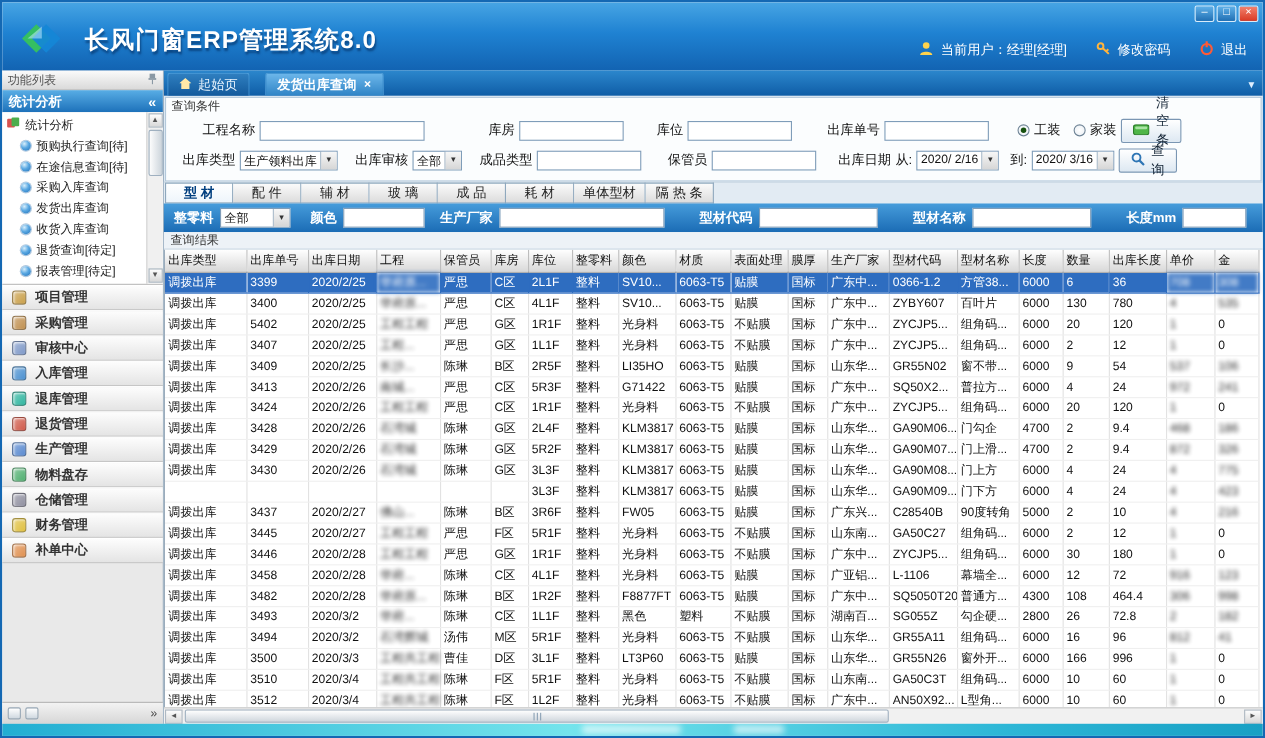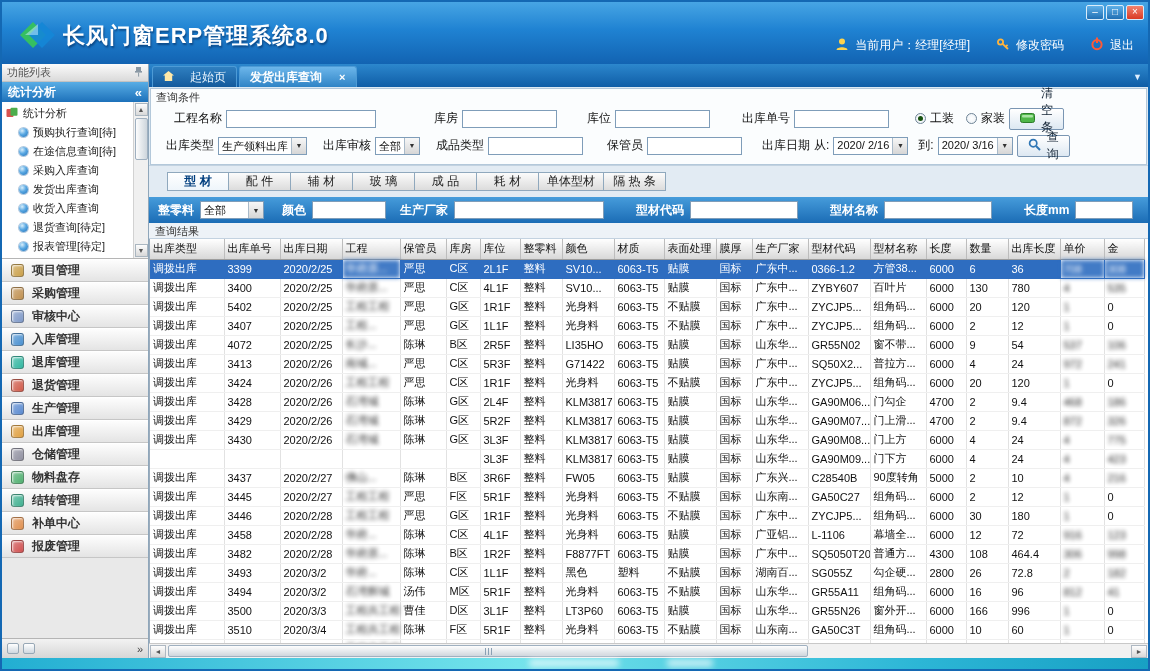--- a/index.html
+++ b/index.html
@@ -4,21 +4,21 @@
 <style>
 *{margin:0;padding:0;box-sizing:border-box}
 html,body{background:#9aa4ac}
 body{font-family:"Liberation Sans","DejaVu Sans",sans-serif}
 .window{width:1150px;height:671px;border:2px solid #1468b3;background:#dce8f2;display:flex;flex-direction:column;overflow:hidden;position:relative}
 
 .chrome{height:62px;background:linear-gradient(180deg,#47a5e4 0%,#1f82d2 45%,#1263b2 100%);color:#fff;position:relative;flex:0 0 auto}
 .winbtns{position:absolute;top:3px;right:4px;display:flex;gap:2px}
 .winbtn{width:18px;height:15px;border:1px solid #d9ecfa;border-radius:2px;background:linear-gradient(#5fb0e8,#2170b4);color:#fff;font-size:10px;line-height:12px;text-align:center;cursor:pointer}
 .winbtn.close{background:linear-gradient(#f2826d,#d93a24)}
-.brand{display:flex;align-items:center;gap:7px;padding:16px 0 0 10px}
+.brand{display:flex;align-items:center;gap:21px;padding:16px 0 0 10px}
 .apptitle{font-size:22px;font-weight:bold;letter-spacing:1px;text-shadow:1px 2px 2px rgba(0,40,90,.6)}
 .userarea{position:absolute;right:14px;bottom:10px;display:flex;align-items:center;gap:6px;font-size:12px}
 .userarea .sep{width:14px}
 .ulink{cursor:pointer}
 
 .body{flex:1;display:flex;min-height:0}
 .sidebar{width:147px;background:#e9e9e9;border-right:1px solid #8fa6ba;display:flex;flex-direction:column;flex:0 0 auto}
 .side-cap{height:18px;background:linear-gradient(#fbfbfb,#dadada);border-bottom:1px solid #c2c2c2;font-size:11px;color:#555;display:flex;align-items:center;justify-content:space-between;padding:0 5px}
 .side-sec{height:20px;background:linear-gradient(#58ade5,#1d71ba);color:#fff;font-weight:bold;font-size:12px;display:flex;align-items:center;justify-content:space-between;padding:0 6px}
 .side-sec .chev{font-size:13px;cursor:pointer}
@@ -33,37 +33,37 @@
 .vsb .fill{flex:1}
 .menu{flex:0 0 auto}
 .menu-item{height:23px;display:flex;align-items:center;gap:8px;padding-left:9px;font-size:12px;font-weight:bold;color:#333;background:linear-gradient(#fdfdfd,#e4e4e4);border-bottom:1px solid #c6c6c6;border-top:1px solid #fff;cursor:pointer}
 .micon{width:13px;height:13px;border-radius:3px;border:1px solid rgba(0,0,0,.28);box-shadow:inset 1px 1px 2px rgba(255,255,255,.75);flex:0 0 auto}
 .side-foot{margin-top:auto;height:20px;background:linear-gradient(#f3f3f3,#d6d6d6);border-top:1px solid #b5b5b5;display:flex;align-items:center;padding:0 5px;gap:4px}
 .fico{width:12px;height:11px;background:linear-gradient(#fff,#cfd8e0);border:1px solid #98a8b6;border-radius:2px;cursor:pointer}
 .side-foot .more{margin-left:auto;font-size:11px;color:#444;cursor:pointer}
 
 .main{flex:1;display:flex;flex-direction:column;min-width:0;background:#dde9f3}
 .tabbar{height:23px;background:linear-gradient(#2c87cd,#0f5da6);display:flex;align-items:flex-end;padding-left:3px;flex:0 0 auto;position:relative}
-.tab{height:21px;display:flex;align-items:center;gap:16px;padding:0 10px;font-size:12px;color:#e8f4fd;background:linear-gradient(#2f7fc0,#135a9c);border:1px solid #4d9bd6;border-bottom:none;border-radius:3px 3px 0 0;margin-right:2px;cursor:pointer}
+.tab{height:21px;display:flex;align-items:center;gap:6px;padding:0 10px;font-size:12px;color:#e8f4fd;background:linear-gradient(#2f7fc0,#135a9c);border:1px solid #4d9bd6;border-bottom:none;border-radius:3px 3px 0 0;margin-right:14px;cursor:pointer}
 .tab.active{background:linear-gradient(#6cb6ea,#2f84c6);color:#fff;font-weight:bold}
 .tab .x{font-size:11px;padding:0 1px;cursor:pointer}
 .tabbar .caret{position:absolute;right:6px;bottom:5px;color:#dfefff;font-size:9px;cursor:pointer}
 .qpanel{margin:1px 1px 0;background:#fbfdfe;border:1px solid #b3c8da;padding:1px 5px 5px;flex:0 0 auto}
 .qtitle{font-size:11px;color:#333;height:15px;line-height:15px}
 .qrow{display:flex;align-items:center;height:27px;gap:4px;font-size:12px;color:#111}
 .lbl{white-space:nowrap}
 .tb{height:18px;border:1px solid #7f9db9;font-size:11px;padding:0 3px;background:#fff}
 .dd{height:18px;border:1px solid #7f9db9;background:#fff;display:flex;align-items:stretch;font-size:11px;cursor:pointer}
 .dd .val{flex:1;padding:1px 3px 0;white-space:nowrap;overflow:hidden}
 .ddbtn{width:15px;background:linear-gradient(#f7f7f7,#d6d6d6);border-left:1px solid #a9bac9;font-size:7px;color:#333;display:flex;align-items:center;justify-content:center}
 .btn{height:22px;border:1px solid #7a96b3;border-radius:2px;background:linear-gradient(#ffffff,#dde8f2);font-size:12px;display:flex;align-items:center;gap:6px;padding:0 10px;cursor:pointer;color:#123}
 .rightpush{margin-left:auto;margin-right:208px}
 .radio{width:11px;height:11px;border-radius:50%;border:1px solid #6f8496;background:radial-gradient(#fff,#e8eef4);display:inline-block;position:relative;cursor:pointer;flex:0 0 auto}
 .radio.on::after{content:"";position:absolute;inset:2px;border-radius:50%;background:#17510f}
-.mtabs{display:flex;height:32px;background:#e2ebf3;align-items:center;padding-left:18px;flex:0 0 auto;border-top:1px solid #c2d2e0}
+.mtabs{display:flex;height:20px;background:#e2ebf3;align-items:flex-start;padding-left:1px;flex:0 0 auto;border-top:1px solid #c2d2e0}
 .mtab{min-width:62px;display:flex;align-items:center;justify-content:center;font-size:12px;color:#222;background:linear-gradient(#fbfbfb,#dcdcdc);border:1px solid #8fa8bd;border-left:none;cursor:pointer;padding:0 8px;white-space:nowrap}
 .mtab:first-child{border-left:1px solid #8fa8bd}
 .mtab.active{background:linear-gradient(#ffffff,#eef5fb);font-weight:bold;color:#003e7e}
 .fbar{height:26px;background:linear-gradient(#469cdb,#1b6cb5);display:flex;align-items:center;gap:6px;padding:0 9px;color:#fff;font-size:12px;font-weight:bold;flex:0 0 auto}
 .fbar .tb,.fbar .dd{font-weight:normal}
 .rtitle{height:16px;background:#edf2f7;font-size:11px;color:#333;padding-left:6px;line-height:16px;border-bottom:1px solid #c3d2e0;flex:0 0 auto}
 .tblwrap{flex:1;background:#fff;overflow:hidden;border-left:1px solid #9bacbc;min-height:0}
 table{border-collapse:collapse;table-layout:fixed;width:994px}
 th{height:20px;background:linear-gradient(#ffffff,#d8d8d8);border-right:1px solid #bdbdbd;border-bottom:1px solid #9d9d9d;font-size:11px;font-weight:normal;text-align:left;padding:0 3px;white-space:nowrap;overflow:hidden;color:#111;cursor:pointer}
 td{height:19px;border-right:1px solid #e2e2e2;border-bottom:1px solid #efefef;font-size:11px;padding:0 3px;white-space:nowrap;overflow:hidden;color:#111}
@@ -213,42 +213,34 @@
           </div>
           <div class="menu-item">
             <span class="micon" style="background: linear-gradient(135deg, rgba(255, 255, 255, 0.333), rgb(208, 90, 74)) rgb(208, 90, 74);"></span>
             <span>退货管理</span>
           </div>
           <div class="menu-item">
             <span class="micon" style="background: linear-gradient(135deg, rgba(255, 255, 255, 0.333), rgb(90, 138, 208)) rgb(90, 138, 208);"></span>
             <span>生产管理</span>
           </div>
           <div class="menu-item">
-            <span class="micon" style="background: linear-gradient(135deg, rgba(255, 255, 255, 0.333), rgb(224, 160, 64)) rgb(224, 160, 64);"></span>
-            <span>出库管理</span>
+            <span class="micon" style="background: linear-gradient(135deg, rgba(255, 255, 255, 0.333), rgb(80, 176, 112)) rgb(80, 176, 112);"></span>
+            <span>物料盘存</span>
           </div>
           <div class="menu-item">
             <span class="micon" style="background: linear-gradient(135deg, rgba(255, 255, 255, 0.333), rgb(144, 144, 160)) rgb(144, 144, 160);"></span>
             <span>仓储管理</span>
           </div>
           <div class="menu-item">
-            <span class="micon" style="background: linear-gradient(135deg, rgba(255, 255, 255, 0.333), rgb(80, 176, 112)) rgb(80, 176, 112);"></span>
-            <span>物料盘存</span>
-          </div>
-          <div class="menu-item">
-            <span class="micon" style="background: linear-gradient(135deg, rgba(255, 255, 255, 0.333), rgb(64, 176, 144)) rgb(64, 176, 144);"></span>
-            <span>结转管理</span>
+            <span class="micon" style="background: linear-gradient(135deg, rgba(255, 255, 255, 0.333), rgb(224, 192, 64)) rgb(224, 192, 64);"></span>
+            <span>财务管理</span>
           </div>
           <div class="menu-item">
             <span class="micon" style="background: linear-gradient(135deg, rgba(255, 255, 255, 0.333), rgb(224, 144, 80)) rgb(224, 144, 80);"></span>
             <span>补单中心</span>
-          </div>
-          <div class="menu-item">
-            <span class="micon" style="background: linear-gradient(135deg, rgba(255, 255, 255, 0.333), rgb(208, 80, 80)) rgb(208, 80, 80);"></span>
-            <span>报废管理</span>
           </div>
         </div>
       <div class="side-foot">
         <span class="fico"></span>
         <span class="fico"></span>
         <span class="more">»</span>
       </div>
     </div>
 
     <div class="main">
@@ -265,21 +257,21 @@
         <div class="tab active">
           <span>发货出库查询</span>
           <span class="x">×</span>
         </div>
         <span class="caret">▼</span>
       </div>
 
       <div class="qpanel">
         <div class="qtitle">查询条件</div>
         <div class="qrow">
-          <span class="lbl" style="margin-left:18px">工程名称</span>
+          <span class="lbl" style="margin-left:28px">工程名称</span>
           <input class="tb" style="width: 150px;">
           <span class="lbl" style="margin-left:54px">库房</span>
           <input class="tb" style="width: 95px;">
           <span class="lbl" style="margin-left:26px">库位</span>
           <input class="tb" style="width: 95px;">
           <span class="lbl" style="margin-left:28px">出库单号</span>
           <input class="tb" style="width: 95px;">
           <span class="radio on" style="margin-left:22px"></span>
           <span class="lbl">工装</span>
           <span class="radio" style="margin-left:8px"></span>
@@ -495,21 +487,21 @@
                 <td>ZYCJP5...</td>
                 <td>组角码...</td>
                 <td>6000</td>
                 <td>2</td>
                 <td>12</td>
                 <td class="rblur">1</td>
                 <td>0</td>
               </tr>
               <tr>
                 <td>调拨出库</td>
-                <td>4072</td>
+                <td>3409</td>
                 <td>2020/2/25</td>
                 <td class="rblur">长沙...</td>
                 <td>陈琳</td>
                 <td>B区</td>
                 <td>2R5F</td>
                 <td>整料</td>
                 <td>LI35HO</td>
                 <td>6063-T5</td>
                 <td>贴膜</td>
                 <td>国标</td>

